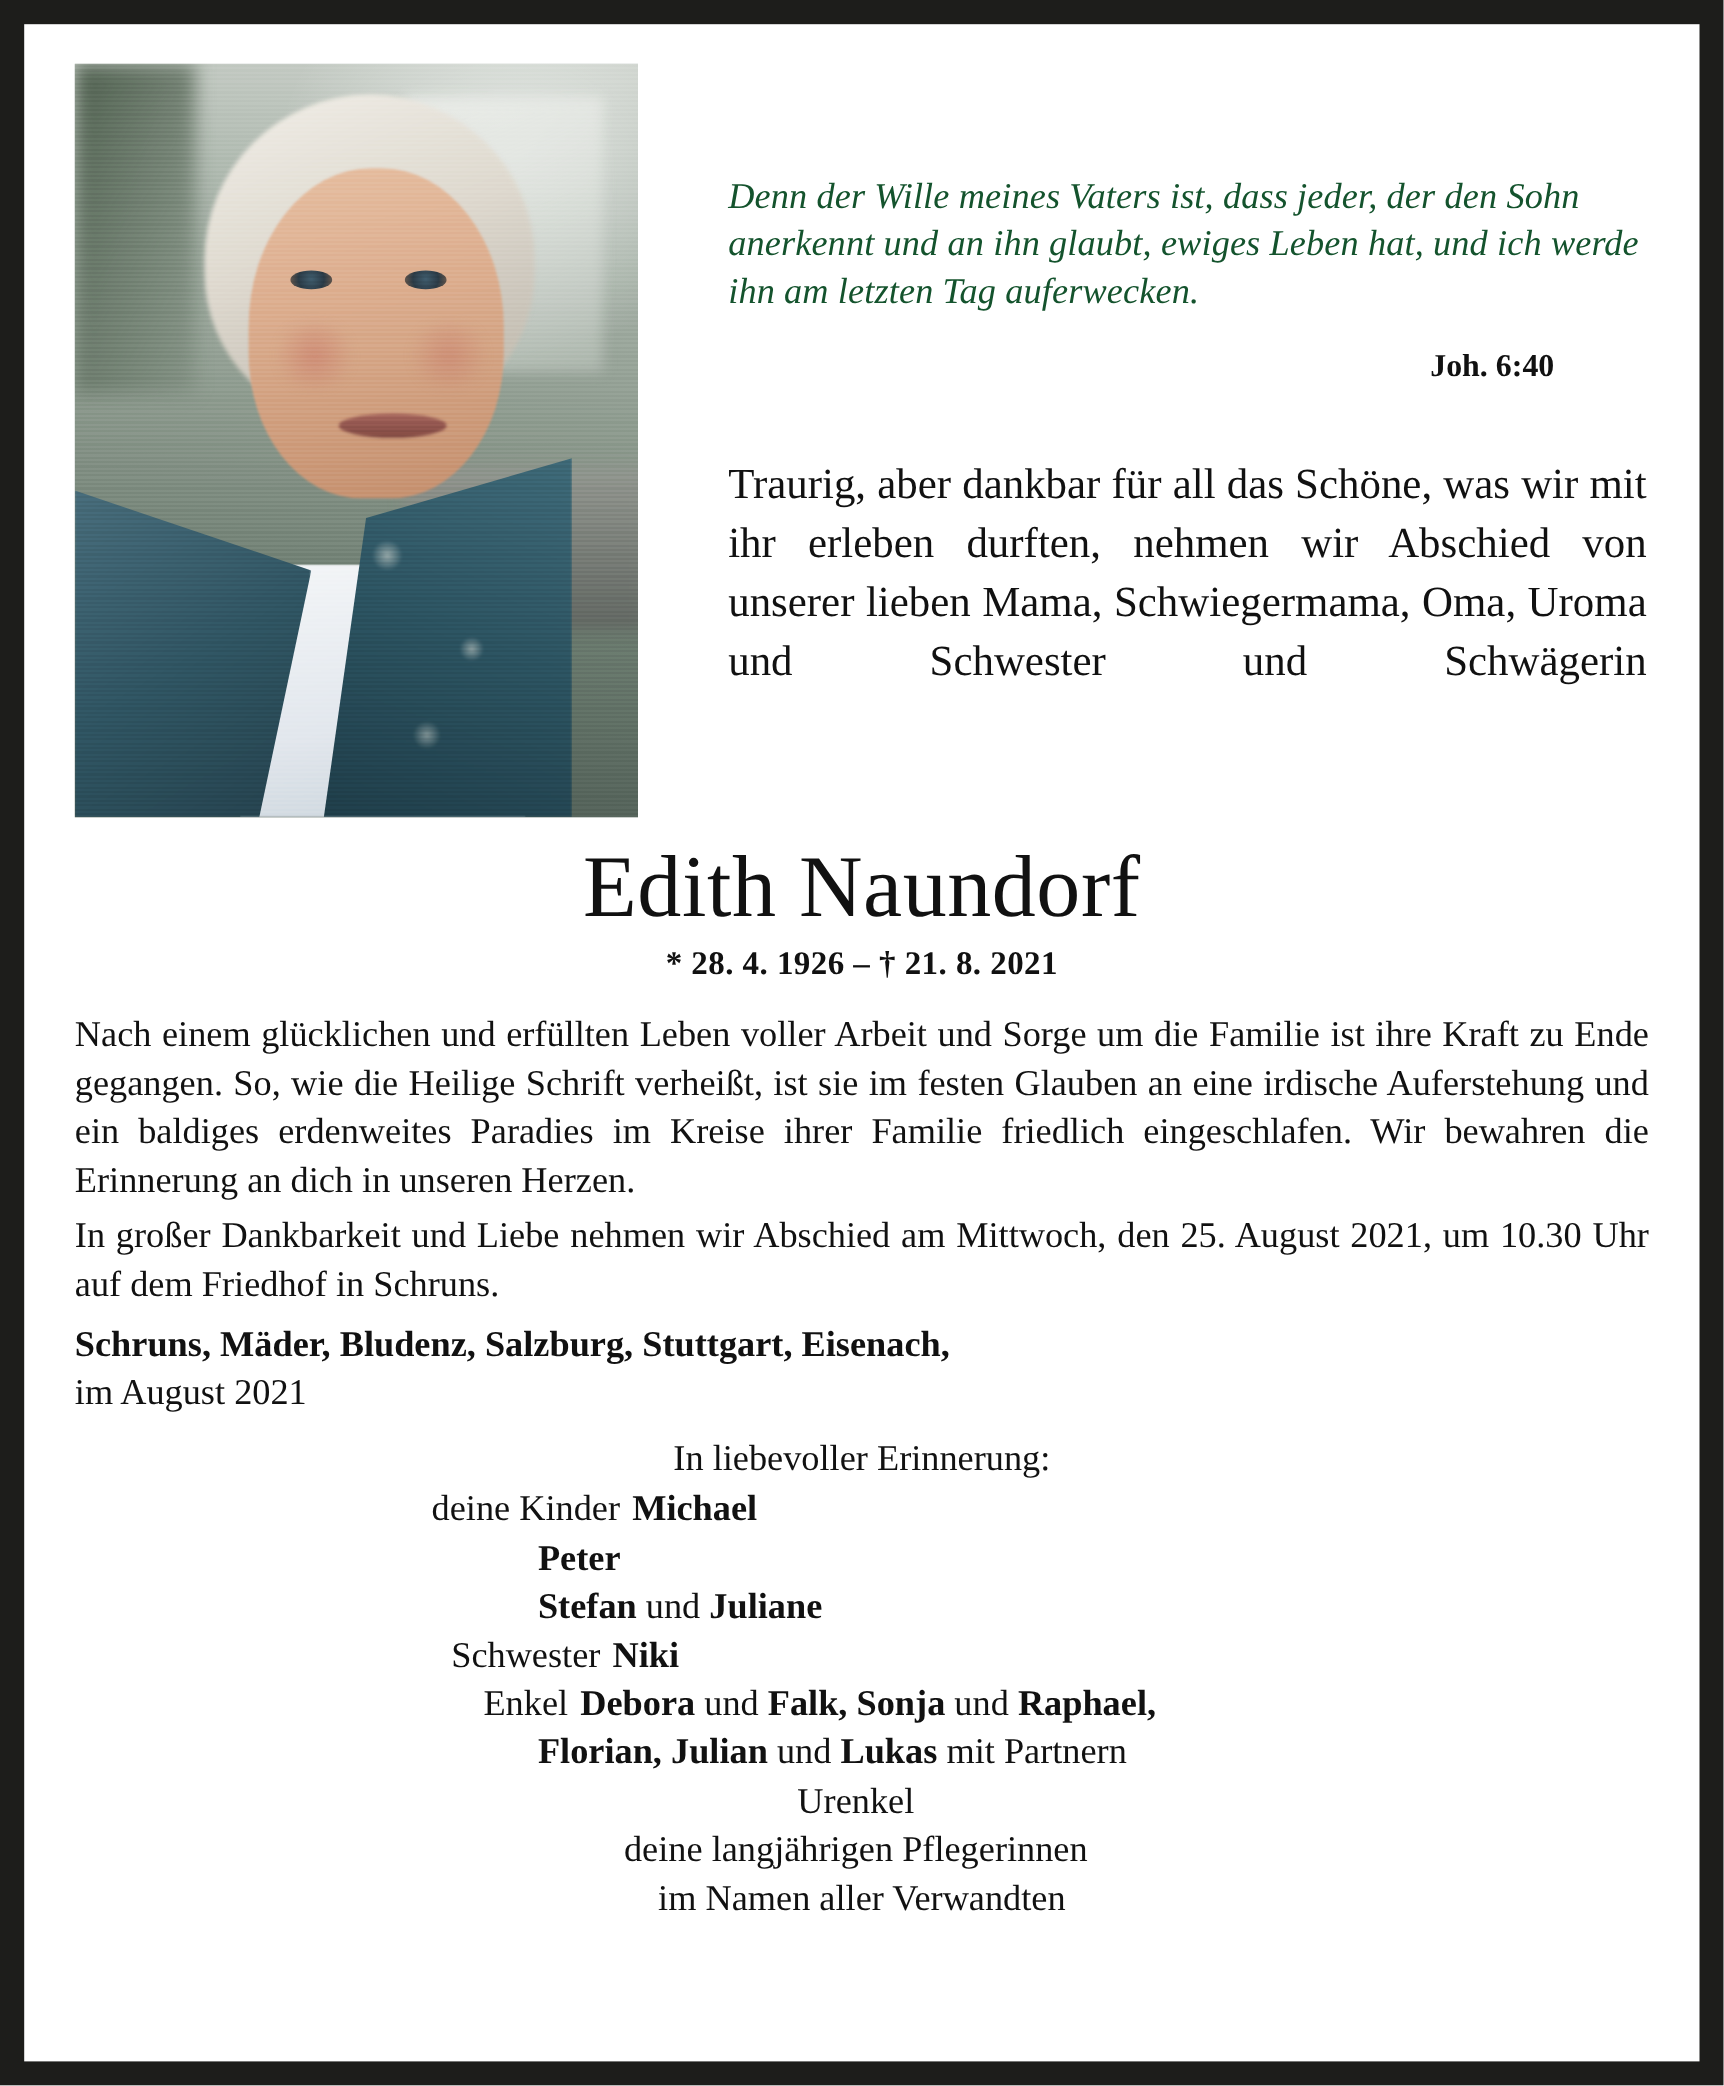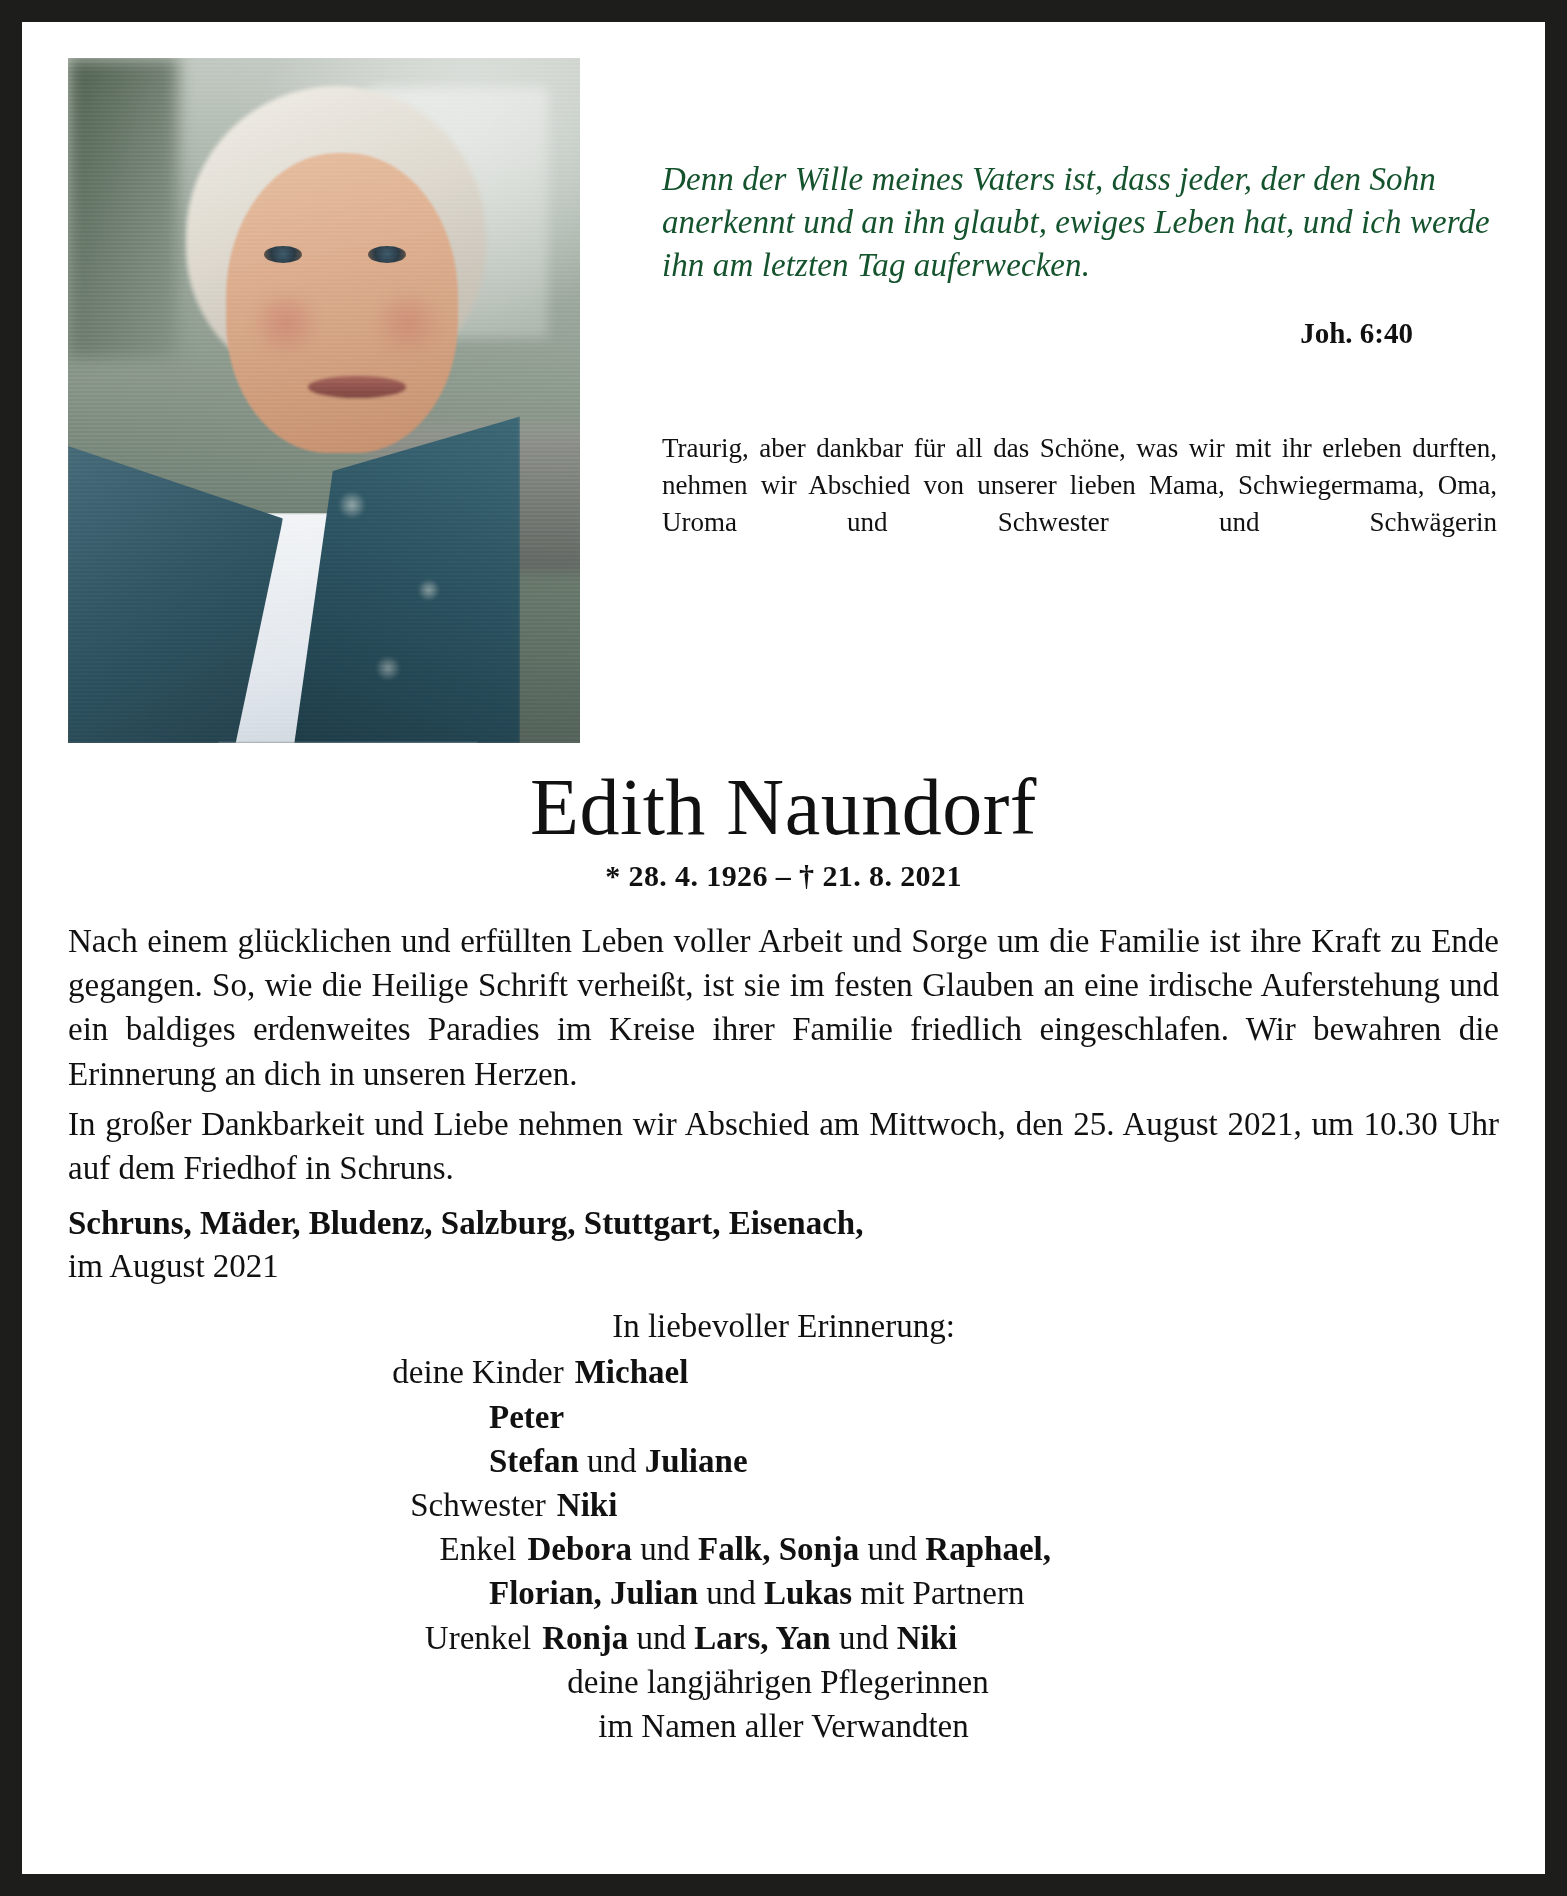--- a/index.html
+++ b/index.html
@@ -154,22 +154,22 @@
     letter-spacing: 0.1px;
   }
   .quote-source {
     margin-top: 30px;
     text-align: right;
     font-size: 29px;
     padding-right: 86px;
     font-weight: bold;
   }
   .intro {
-    margin-top: 80px;
-    font-size: 27px;
+    margin-top: 64px;
+    font-size: 39px;
     line-height: 1.38;
     text-align: justify;
     text-align-last: justify;
     padding-right: 2px;
   }
 
   
   .name {
     text-align: center;
     font-size: 80px;
@@ -304,21 +304,20 @@
           <div class="sig-row">
             <div class="sig-lead">Enkel</div>
             <div class="sig-names"><span class="b">Debora</span> und <span class="b">Falk, Sonja</span> und <span class="b">Raphael,</span></div>
           </div>
           <div class="sig-row">
             <div class="sig-lead"></div>
             <div class="sig-names"><span class="b">Florian, Julian</span> und <span class="b">Lukas</span> mit Partnern</div>
           </div>
           <div class="sig-row">
             <div class="sig-lead">Urenkel</div>
-            <div class="sig-names"><span class="b">Ronja</span> und <span class="b">Lars, Yan</span> und <span class="b">Niki</span></div>
           </div>
           <div class="sig-row">
             <div class="sig-lead">deine langjährigen Pflegerinnen</div>
           </div>
         </div>
       <div class="sig-center">im Namen aller Verwandten</div>
     </div>
 
   </div>
 </div>

